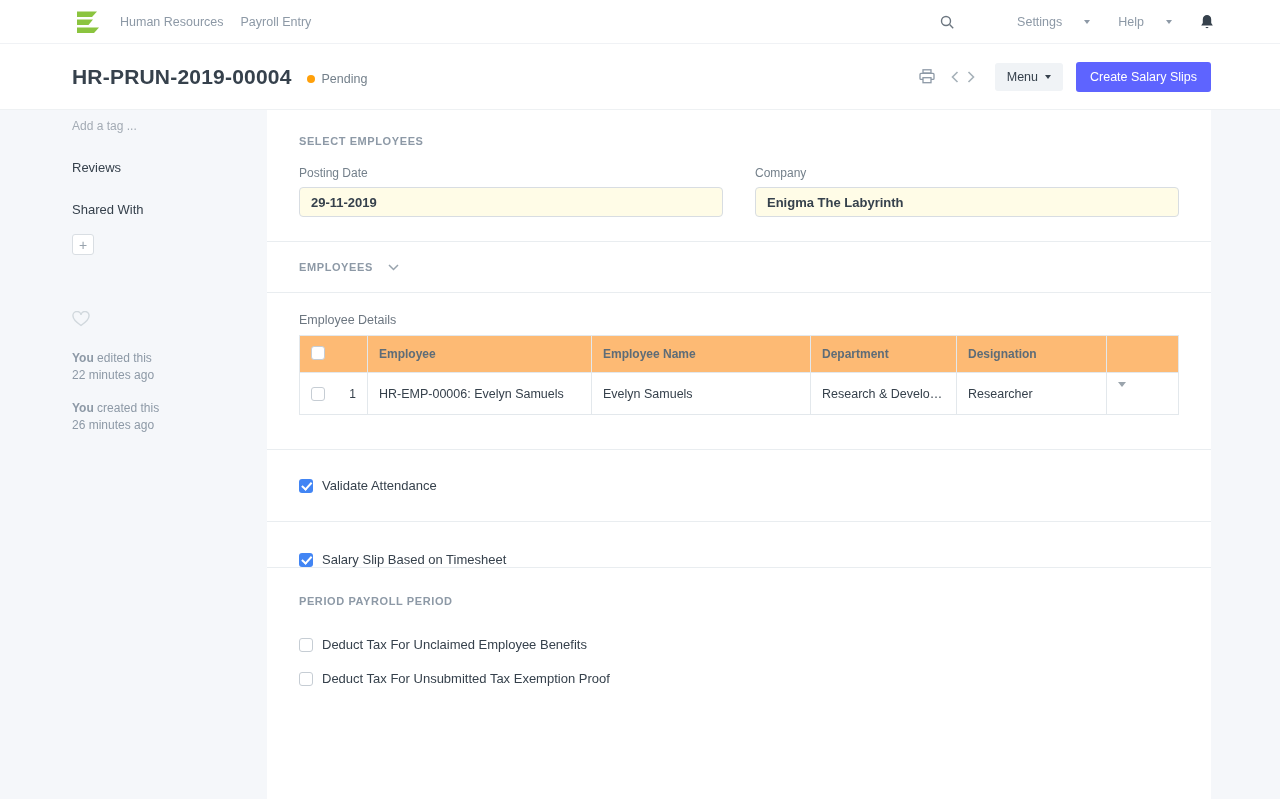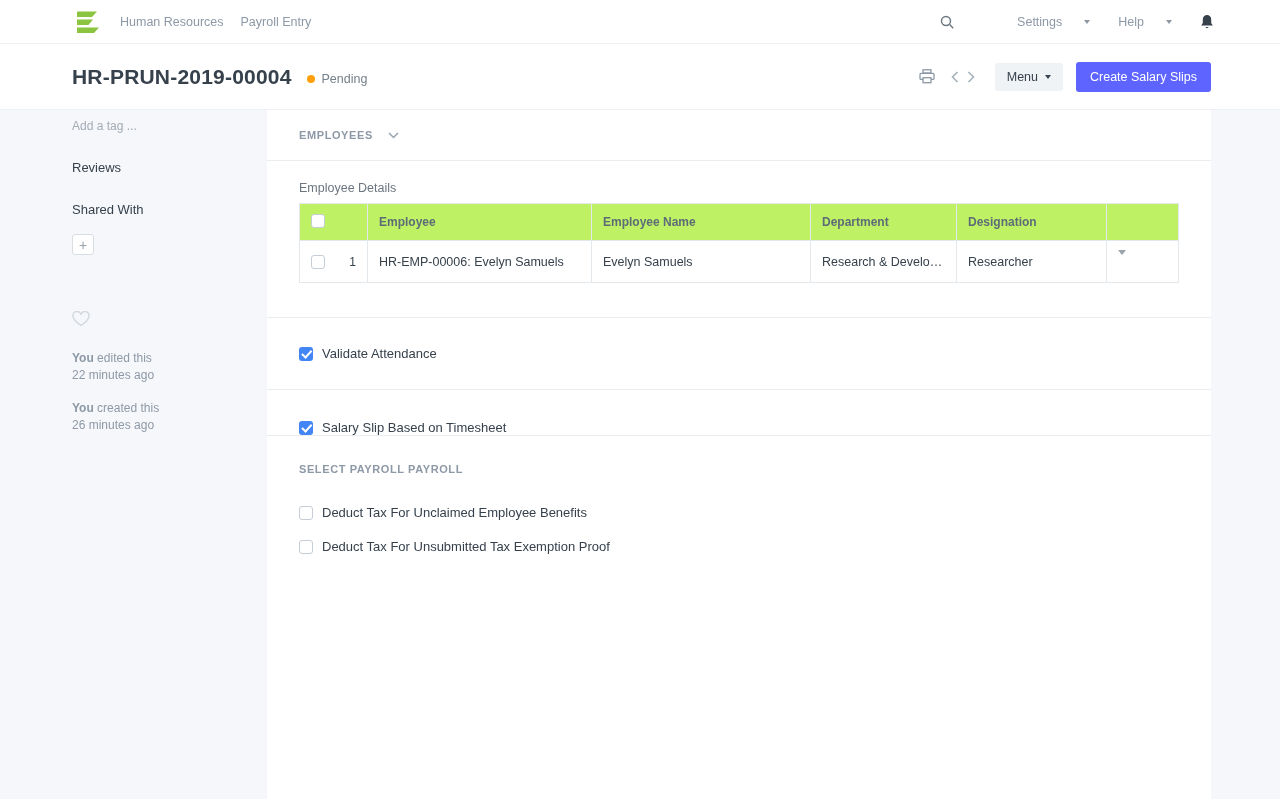--- a/index.html
+++ b/index.html
@@ -64,21 +64,21 @@
   .f-label { font-size:12px; color:#74808b; margin-bottom:7px; }
   .f-input { width:100%; height:30px; border:1px solid #d8dde2; border-radius:4px; background:#fffce7;
              padding:0 11px; font-family:inherit; font-size:13px; font-weight:700; color:#36414c; outline:none; }
   .sec-b { padding-top:19px; padding-bottom:19px; display:flex; align-items:center; gap:15px; cursor:pointer; }
   .sec-c { padding-top:20px; padding-bottom:34px; }
   .details-label { font-size:12.5px; color:#6c7680; margin-bottom:8px; }
 
   .grid { width:100%; border-collapse:collapse; table-layout:fixed; }
   .grid th, .grid td { border:1px solid #e3e8ec; padding:0 11px;
                        overflow:hidden; white-space:nowrap; text-overflow:ellipsis; }
-  .grid th { background:#bef264; height:37px; font-size:12px; font-weight:700; color:#5e6c77; text-align:left; }
+  .grid th { background:#fdba74; height:37px; font-size:12px; font-weight:700; color:#5e6c77; text-align:left; }
   .grid td { height:42px; font-size:12.5px; color:#36414c; background:#fff; }
   .cell-rowhead { display:flex; align-items:center; justify-content:space-between; }
   .idx { color:#36414c; font-size:12px; }
   .row-arrow { width:0; height:0; border-left:4.5px solid transparent; border-right:4.5px solid transparent;
                border-top:5px solid #9aa4ac; margin-left:auto; cursor:pointer; }
 
   .cb { width:14px; height:14px; border-radius:3px; flex:none; display:inline-block; position:relative; }
   .cb.unchecked { background:#fff; border:1px solid #c6cdd4; }
   .cb.checked { background:#4285f4; }
   .cb.checked::after { content:""; position:absolute; left:4.5px; top:1.5px; width:3.5px; height:7.5px;
@@ -181,20 +181,37 @@
       <div>22 minutes ago</div>
     </div>
     <div class="sb-activity">
       <div><span class="act-who">You</span><span> created this</span></div>
       <div>26 minutes ago</div>
     </div>
   </aside>
 
   <main class="main">
 
+    <section class="sec sec-a">
+      <div class="sec-head">SELECT EMPLOYEES</div>
+      <div class="row2">
+        <div class="col">
+          <div class="field">
+            <div class="f-label">Posting Date</div>
+            <input class="f-input" readonly="" value="29-11-2019" style="">
+          </div>
+        </div>
+        <div class="col">
+          <div class="field">
+            <div class="f-label">Company</div>
+            <input class="f-input" readonly="" value="Enigma The Labyrinth" style="">
+          </div>
+        </div>
+      </div>
+    </section>
 
     <section class="sec sec-b">
       <span class="sec-head">EMPLOYEES</span>
       <svg width="11" height="7" viewBox="0 0 11 7">
         <polyline points="1,1 5.5,5.5 10,1" fill="none" stroke="#98a3ad" stroke-width="1.5"></polyline>
       </svg>
     </section>
 
     <section class="sec sec-c">
       <div class="details-label">Employee Details</div>
@@ -243,21 +260,21 @@
     </section>
 
     <section class="sec sec-e">
       <label class="check-row">
         <span class="cb checked"></span>
         <span class="check-label">Salary Slip Based on Timesheet</span>
       </label>
     </section>
 
     <section class="sec sec-f">
-      <div class="sec-head">SELECT PAYROLL PAYROLL</div>
+      <div class="sec-head">PERIOD PAYROLL PERIOD</div>
       <div class="row2">
         <div class="col check-col">
           <label class="check-row">
             <span class="cb unchecked"></span>
             <span class="check-label">Deduct Tax For Unclaimed Employee Benefits</span>
           </label>
           <label class="check-row">
             <span class="cb unchecked"></span>
             <span class="check-label">Deduct Tax For Unsubmitted Tax Exemption Proof</span>
           </label>

